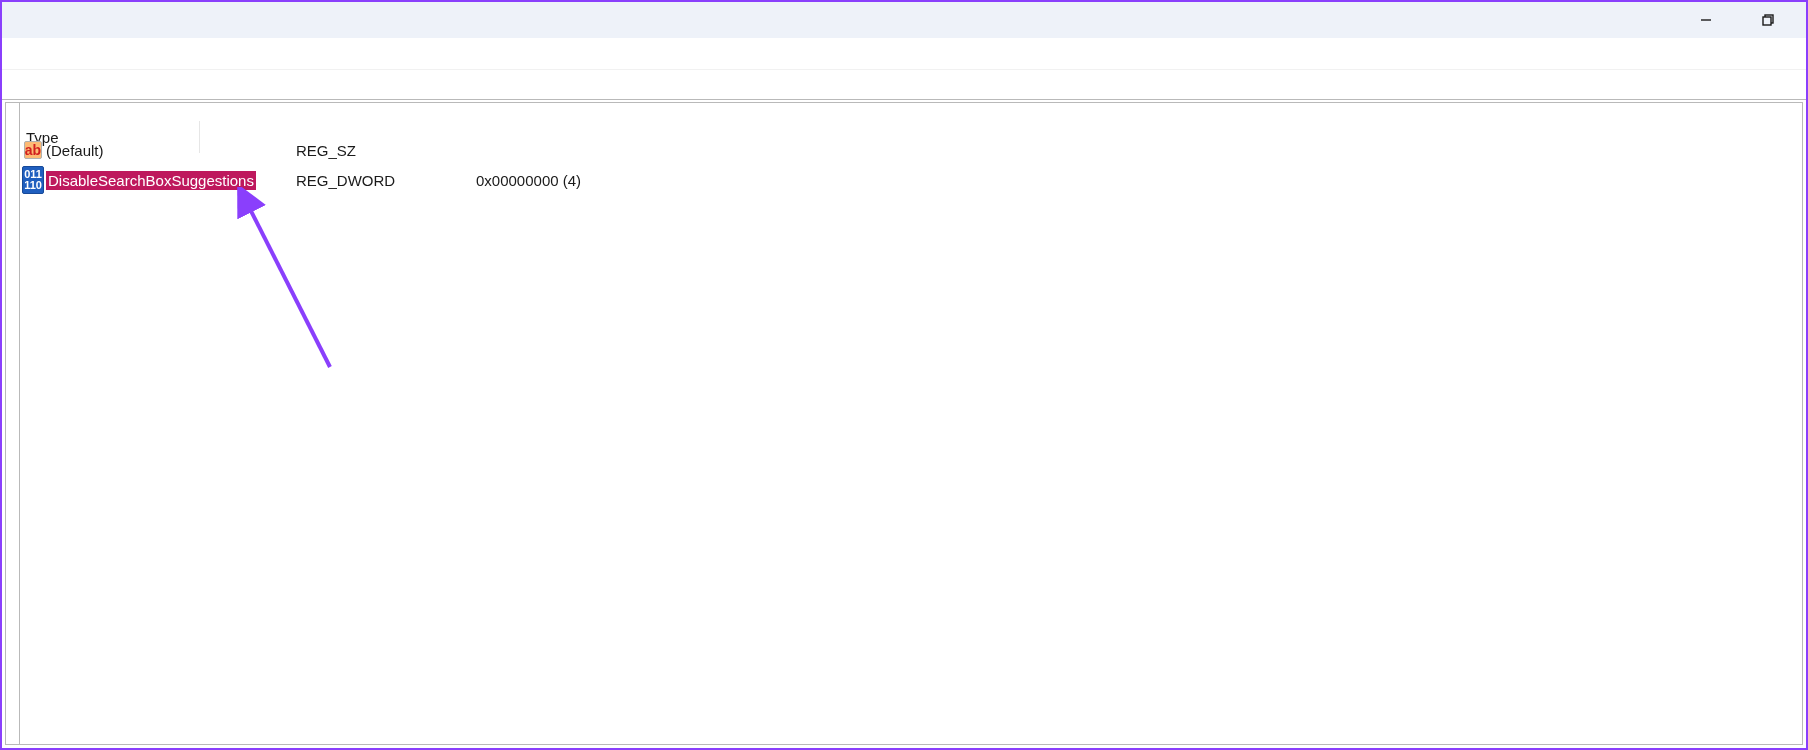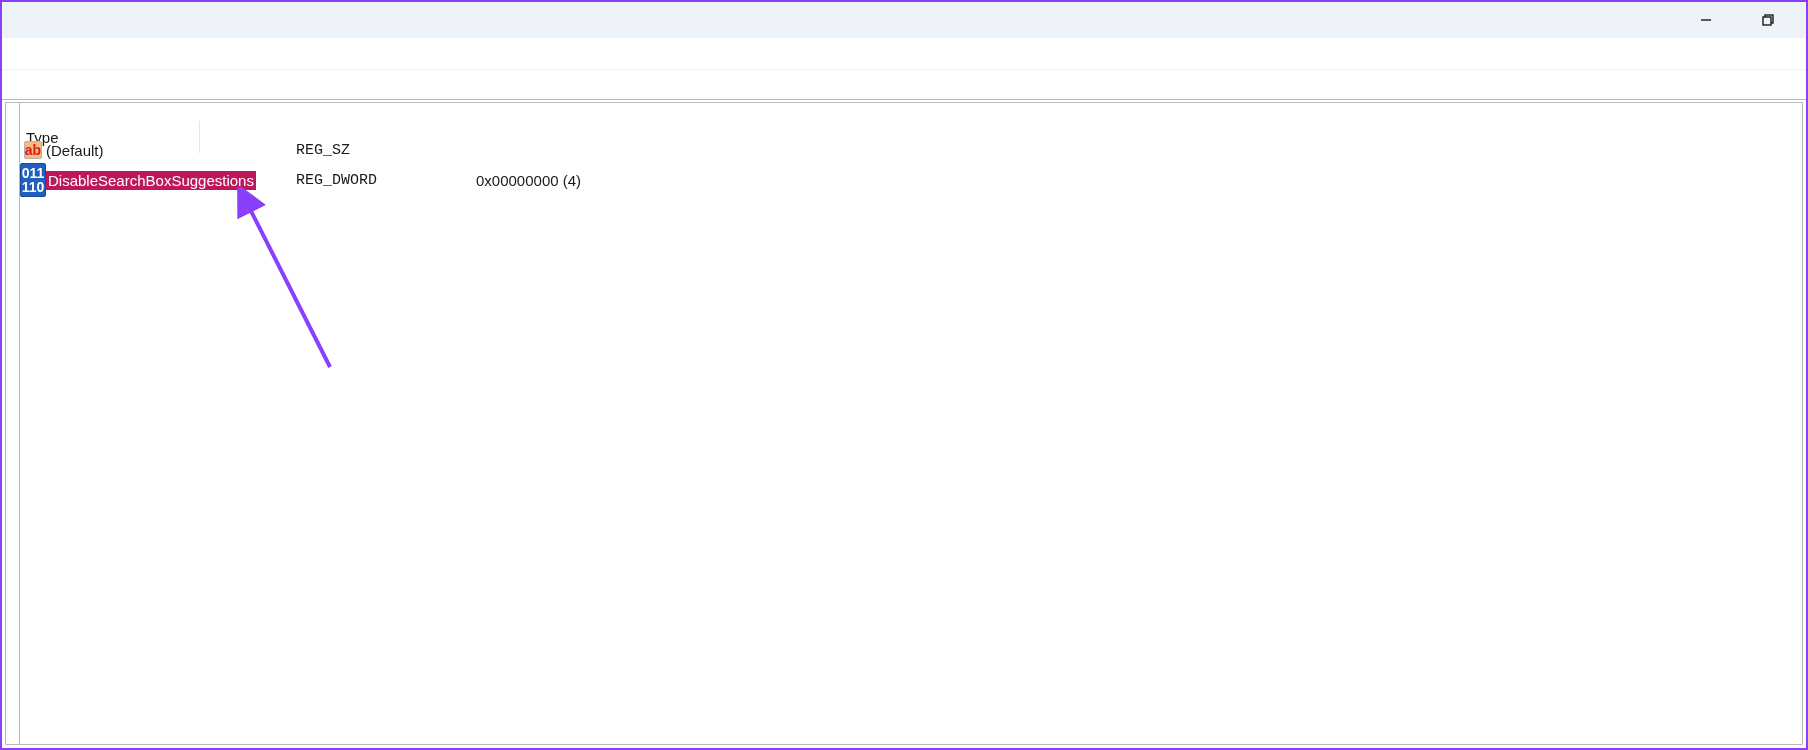--- a/index.html
+++ b/index.html
@@ -72,21 +72,21 @@
 .col-type { width: 180px; padding-left: 6px; border-right: 1px solid #e6e6e6; height:100%; display:flex; align-items:center;margin-top:36px;}
 .col-data { flex: 0 0 440px; padding-left: 6px; border-right: 1px solid #e6e6e6; height:100%; display:flex; align-items:center;}
 .row {
   display: flex;
   height: 30px;
   align-items: center;
   font-size: 15px;
   color: #1a1a1a;
 }
 .cell-name { width: 270px; padding-left: 2px; display:flex; align-items:center; gap:2px; }
-.cell-type { width: 180px; padding-left: 6px; font-family: Liberation Mono, monospace; }
+.cell-type { width: 180px; padding-left: 6px; }
 .cell-data { flex: 1; padding-left: 6px; }
 .reg-icon {
   width: 22px; height: 22px;
   display:flex; align-items:center; justify-content:center;
   flex-shrink:0;
 }
 .reg-sz-icon {
   background: #fdba74;
   border:1px solid #b0b0b0;
   border-radius:2px;
@@ -95,21 +95,21 @@
   font-size:14px;
   line-height:1;
   padding:1px 0;
 }
 .reg-dw-icon {
   background: #1f5fbf;
   border:1px solid #174a99;
   border-radius:2px;
   color:#fff;
   font-weight:bold;
-  font-size:14px;
+  font-size:11px;
   line-height:1;
   padding:2px 1px;
 }
 .selected-label {
   background: #be185d;
   color: #ffffff;
   padding: 1px 2px;
 }
 .arrow-annotation {
   position: absolute;

